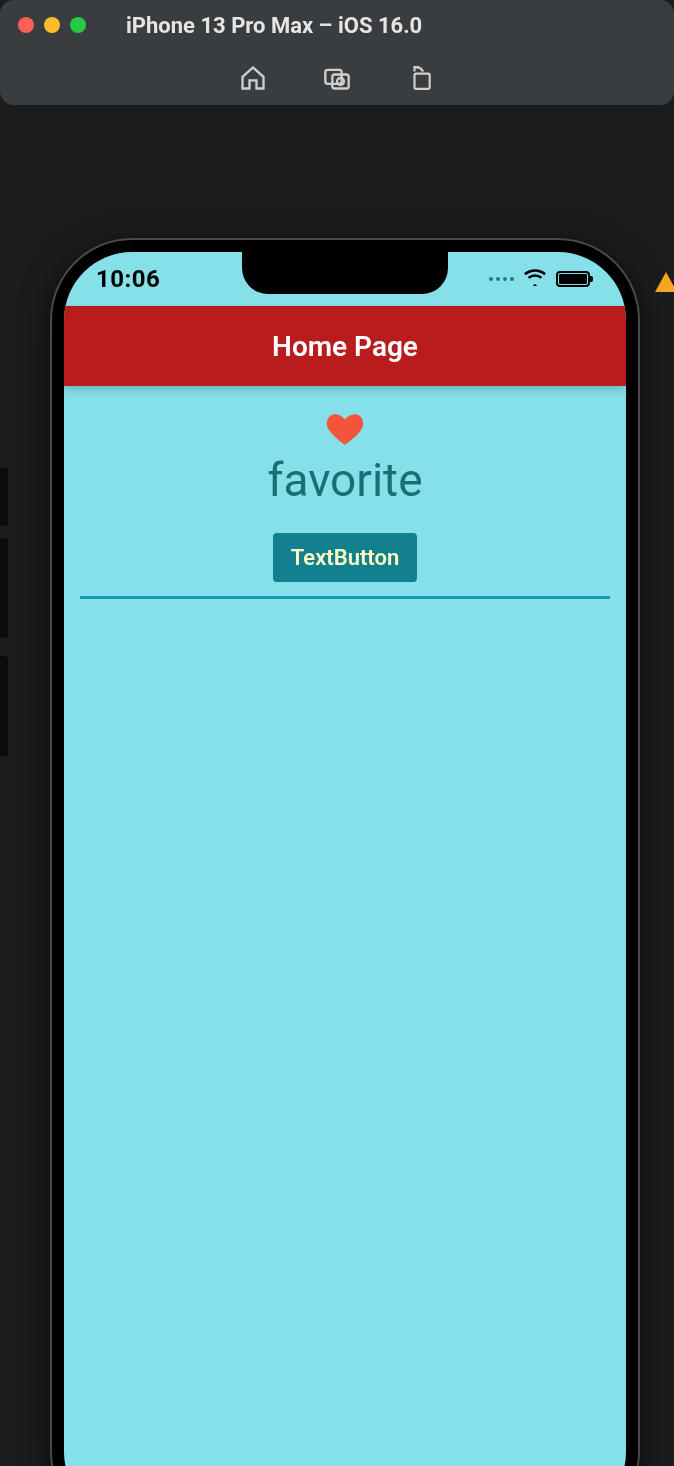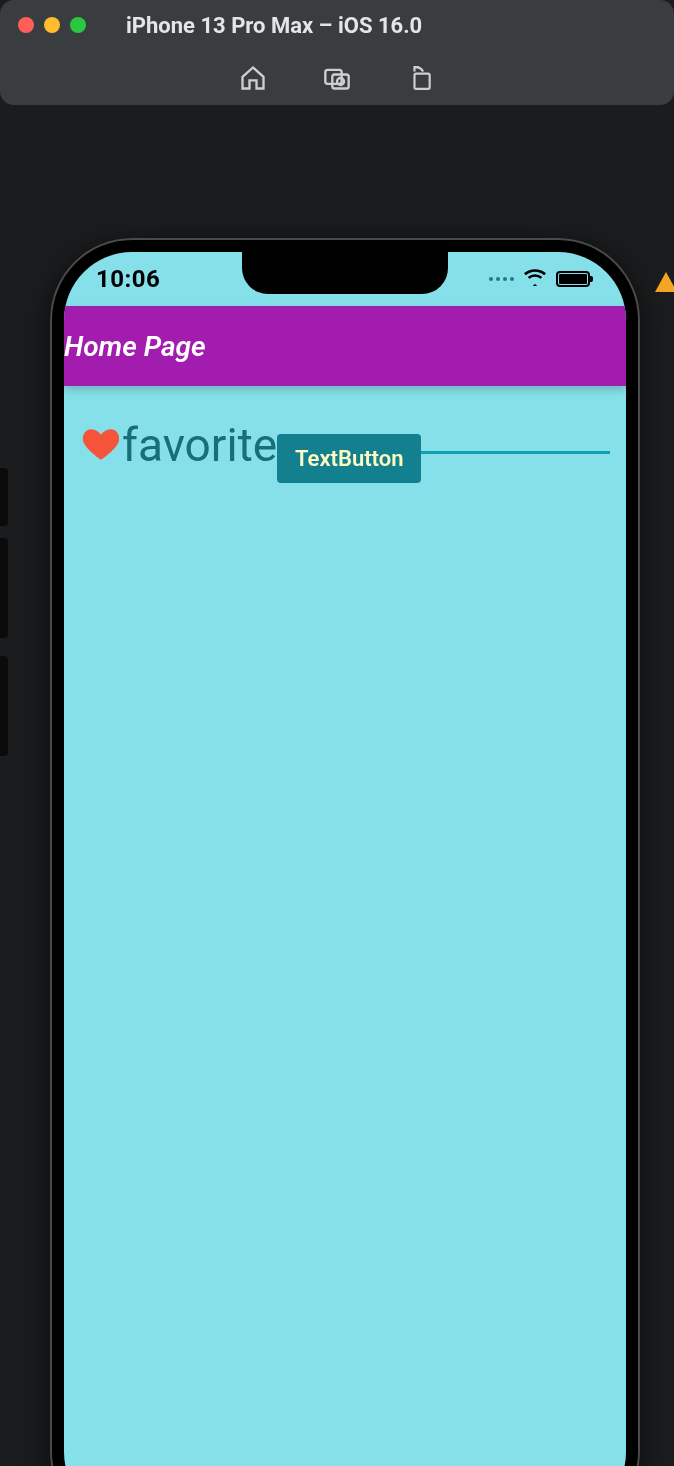--- a/index.html
+++ b/index.html
@@ -40,25 +40,25 @@
     .sb-time { font-size:24px; font-weight:700; color:#000; letter-spacing:.5px; }
     .sb-right { display:flex; align-items:center; gap:10px; }
     .sb-dots{display:flex;gap:3px;}
     .sb-dots span{width:4px;height:4px;border-radius:50%;background:#1a7d86;}
     .wifi-icon svg{fill:#000;}
     .batt { width:34px; height:16px; border:2px solid #000; border-radius:4px; position:relative; }
     .batt::after{content:'';position:absolute;right:-5px;top:3px;width:3px;height:6px;background:#000;border-radius:0 2px 2px 0;}
     .batt-fill{position:absolute;inset:1px;background:#000;border-radius:1px;}
 
     
-    .appbar { height:80px; background:#a21caf; display:flex; align-items:center; justify-content:flex-start; box-shadow:0 4px 8px rgba(0,0,0,.18); position:relative; z-index:2;font-style:italic; }
+    .appbar { height:80px; background:#b91c1c; display:flex; align-items:center; justify-content:center; box-shadow:0 4px 8px rgba(0,0,0,.18); position:relative; z-index:2; }
     .appbar-title { color:#fff; font-size:28px; font-weight:600; }
 
     
-    .app-body { padding:22px 16px 0; display:flex; flex-direction:row; align-items:center; }
+    .app-body { padding:22px 16px 0; display:flex; flex-direction:column; align-items:center; }
     .heart-icon svg{fill:#f5543b;}
     .fav-label { font-size:46px; color:#196e77; margin-top:0px; line-height:1.15; }
     .text-btn { margin-top:26px; background:#13808f; color:#fef9c3; padding:12px 18px; font-size:22px; font-weight:600; border-radius:4px; border:none; cursor:pointer; }
     .divider { width:100%; height:3px; background:#0fa0b0; margin-top:14px; }
 
   </style>
 </head>
 <body>
 
 <div class="sim-window">

